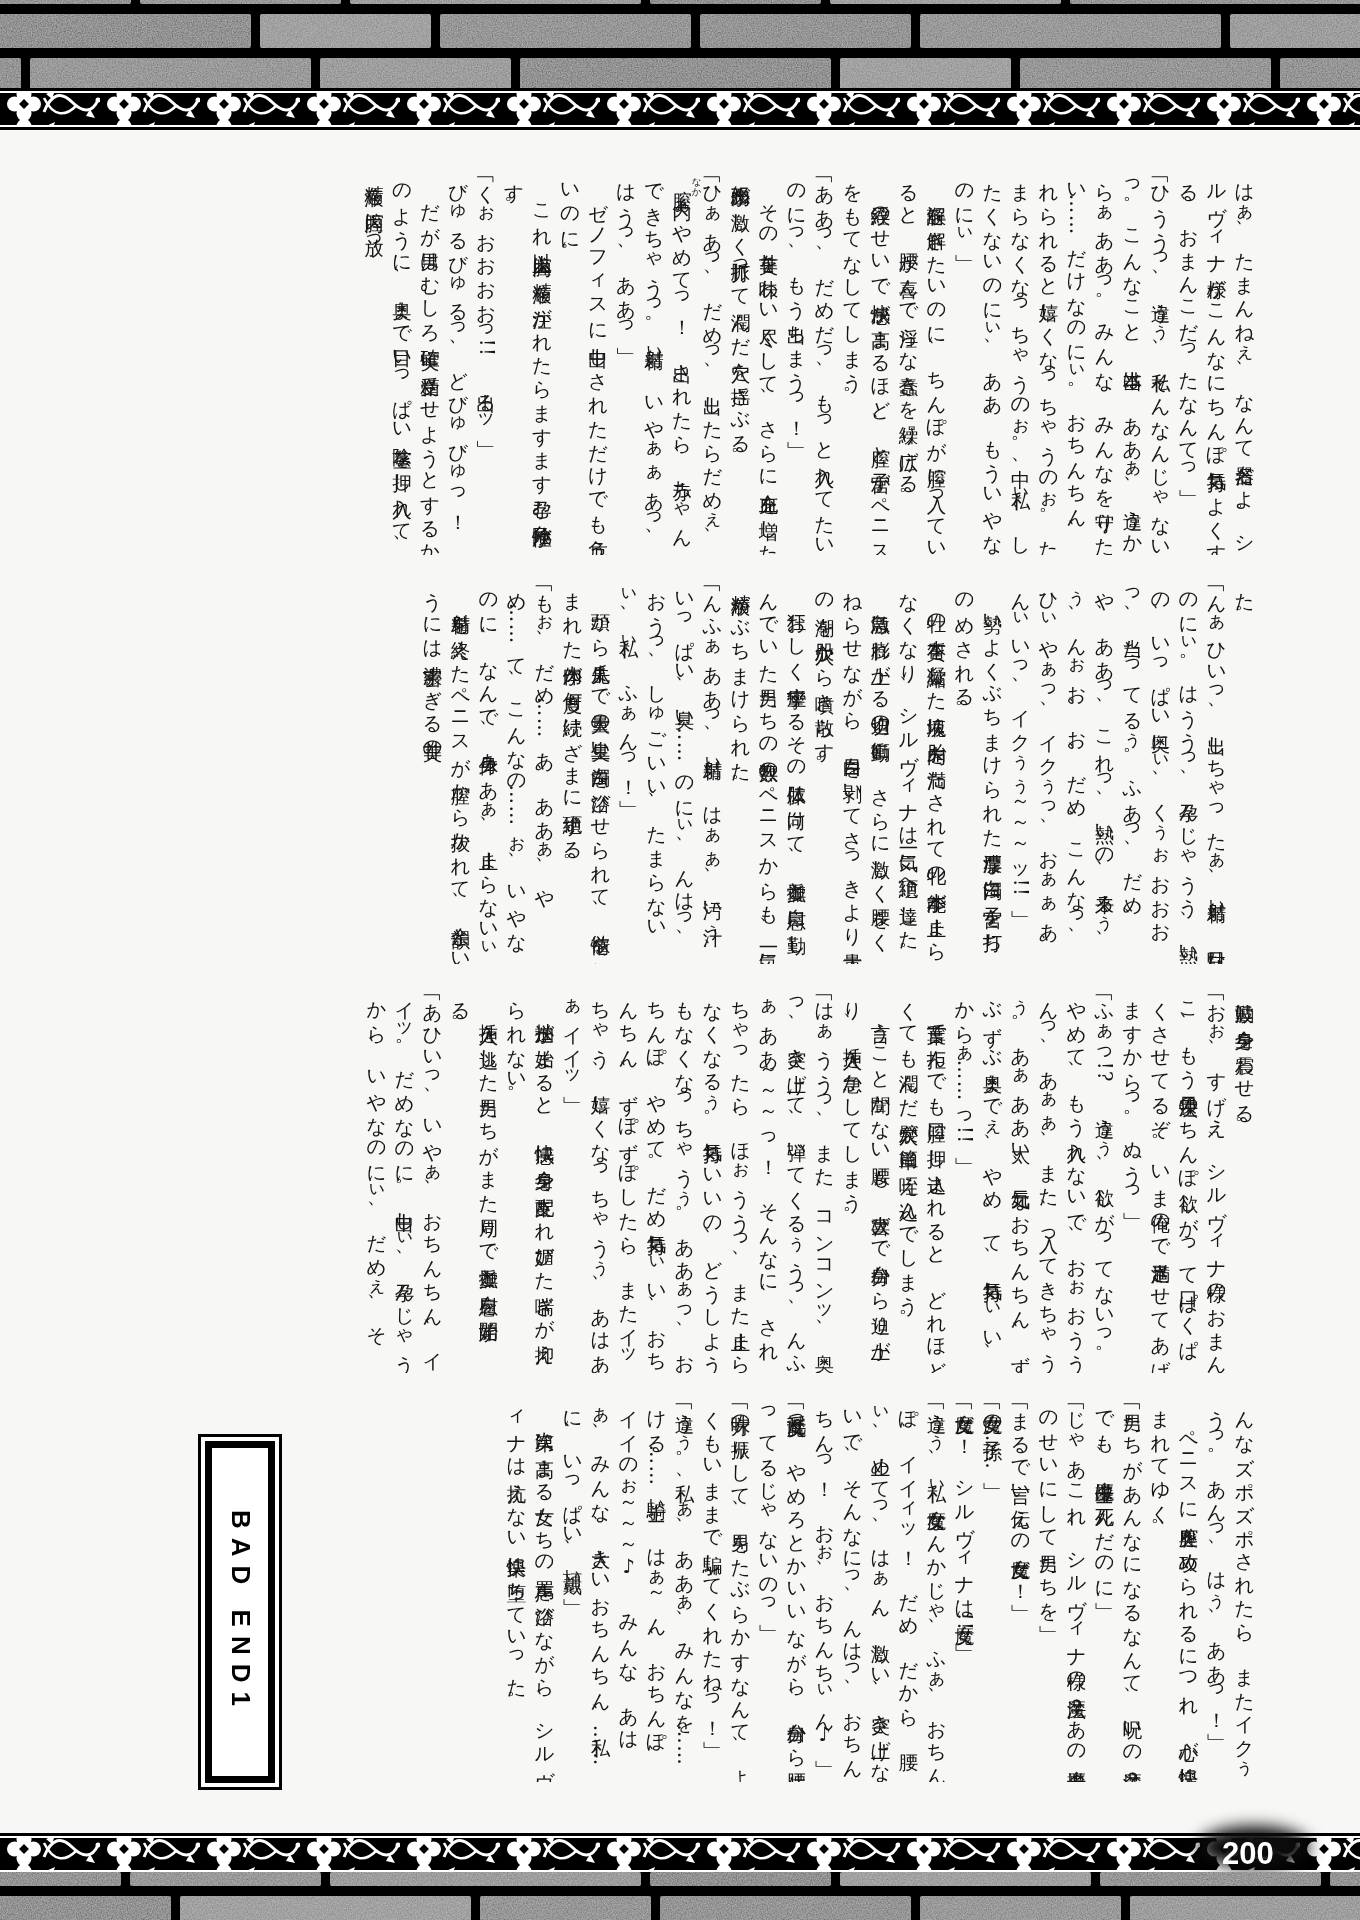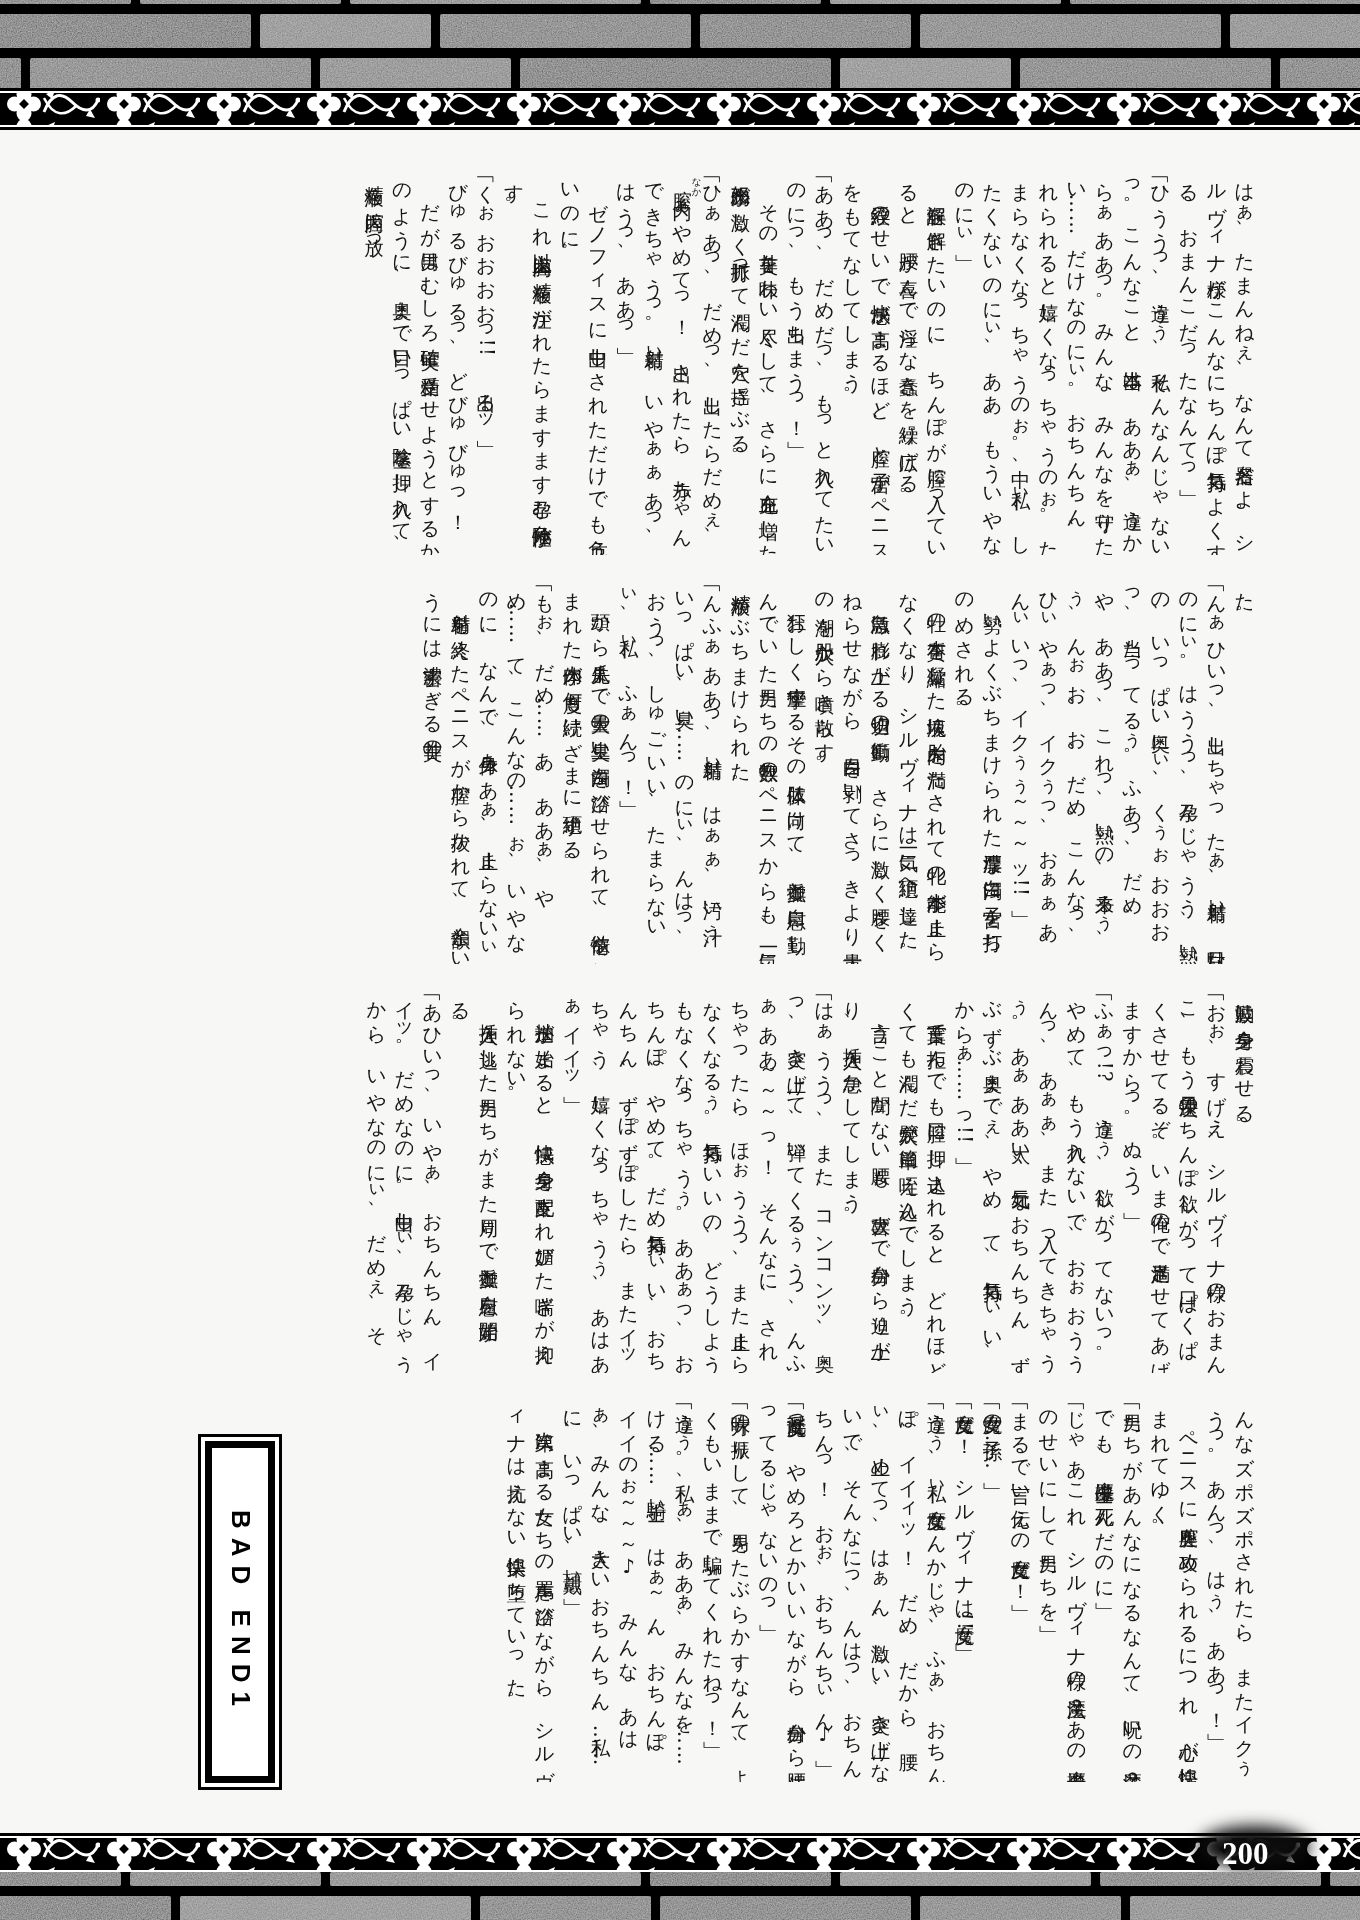--- a/index.html
+++ b/index.html
@@ -20,21 +20,21 @@
   ruby rt{font-size:9.5px;letter-spacing:0;color:var(--ink,#161616);}
   .bad-end-box{position:absolute;left:198px;top:1434px;width:84px;height:356px;
         border:3px solid #000;background:#fff;box-sizing:border-box;padding:4px;}
   .bad-end-inner{width:100%;height:100%;border:7px solid #000;box-sizing:border-box;
         display:flex;align-items:center;justify-content:center;}
   .bad-end-label{writing-mode:vertical-rl;font-family:"Liberation Sans","DejaVu Sans",sans-serif;
         font-weight:bold;font-size:26px;letter-spacing:9px;color:#000;white-space:nowrap;}
   .page-num-glow{position:absolute;top:1826px;left:1198px;width:112px;height:42px;
         background:#0c0c0c;border-radius:50%;filter:blur(8px);}
   .page-num{position:absolute;top:1836px;left:1222px;color:#fff;
-        font-family:Liberation Serif, serif;font-weight:bold;font-size:31px;}
+        font-family:Liberation Sans, sans-serif;font-weight:bold;font-size:31px;}
 </style>
 </head>
 <body>
 
 <div class="page">
 
   <svg id="brick-top" class="brick" viewBox="0 0 1360 88" preserveAspectRatio="none">
     <defs>
       <filter id="grainT" x="0%" y="0%" width="100%" height="100%">
         <feTurbulence type="fractalNoise" baseFrequency="0.8" numOctaves="3" seed="7" result="n"></feTurbulence>

